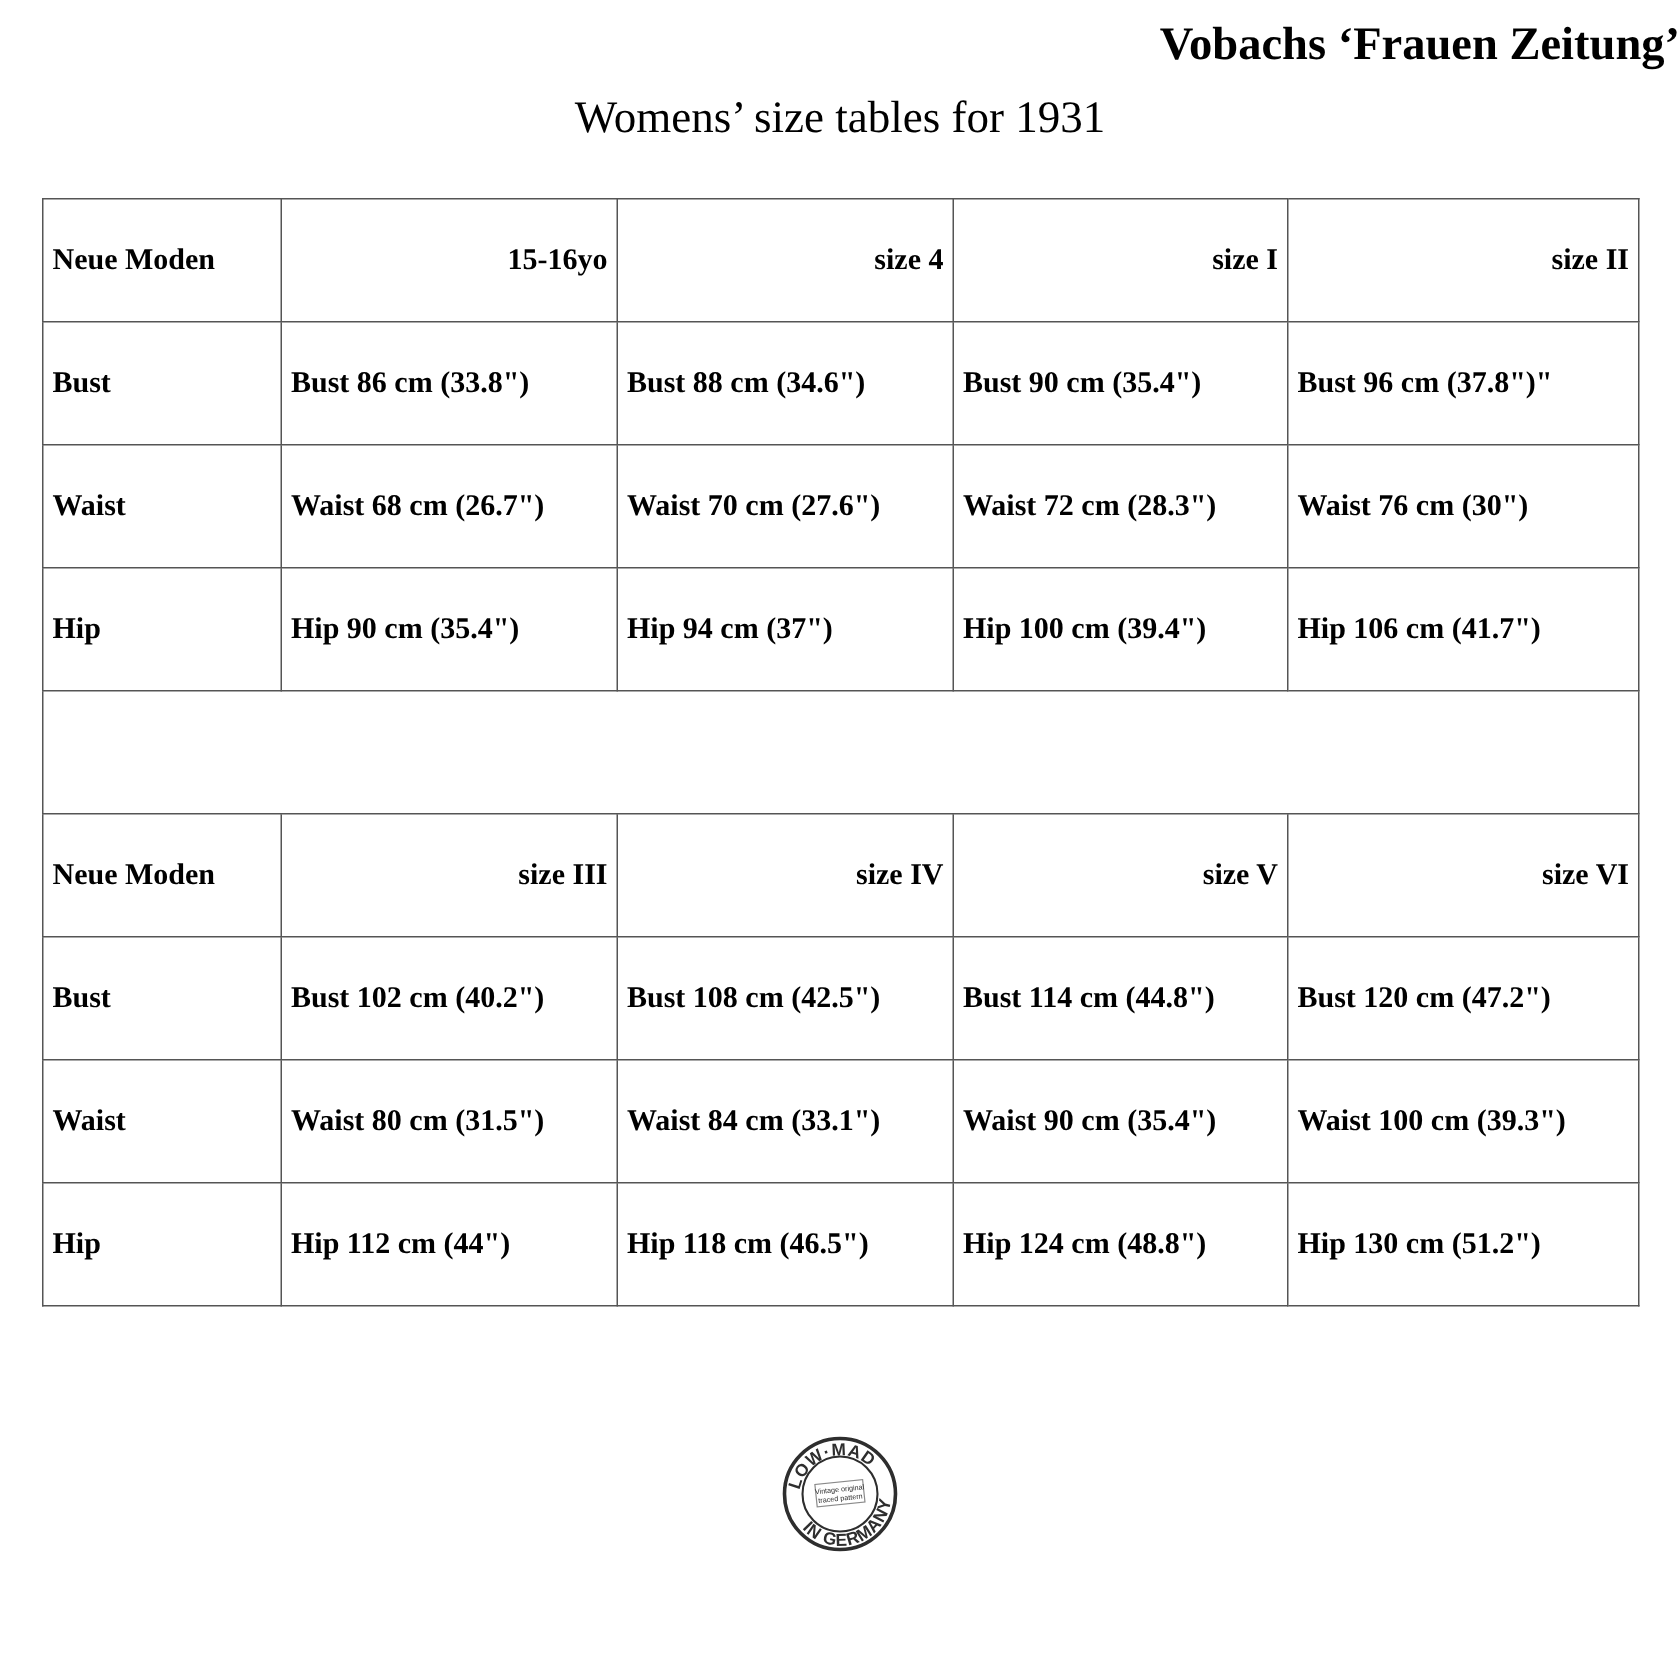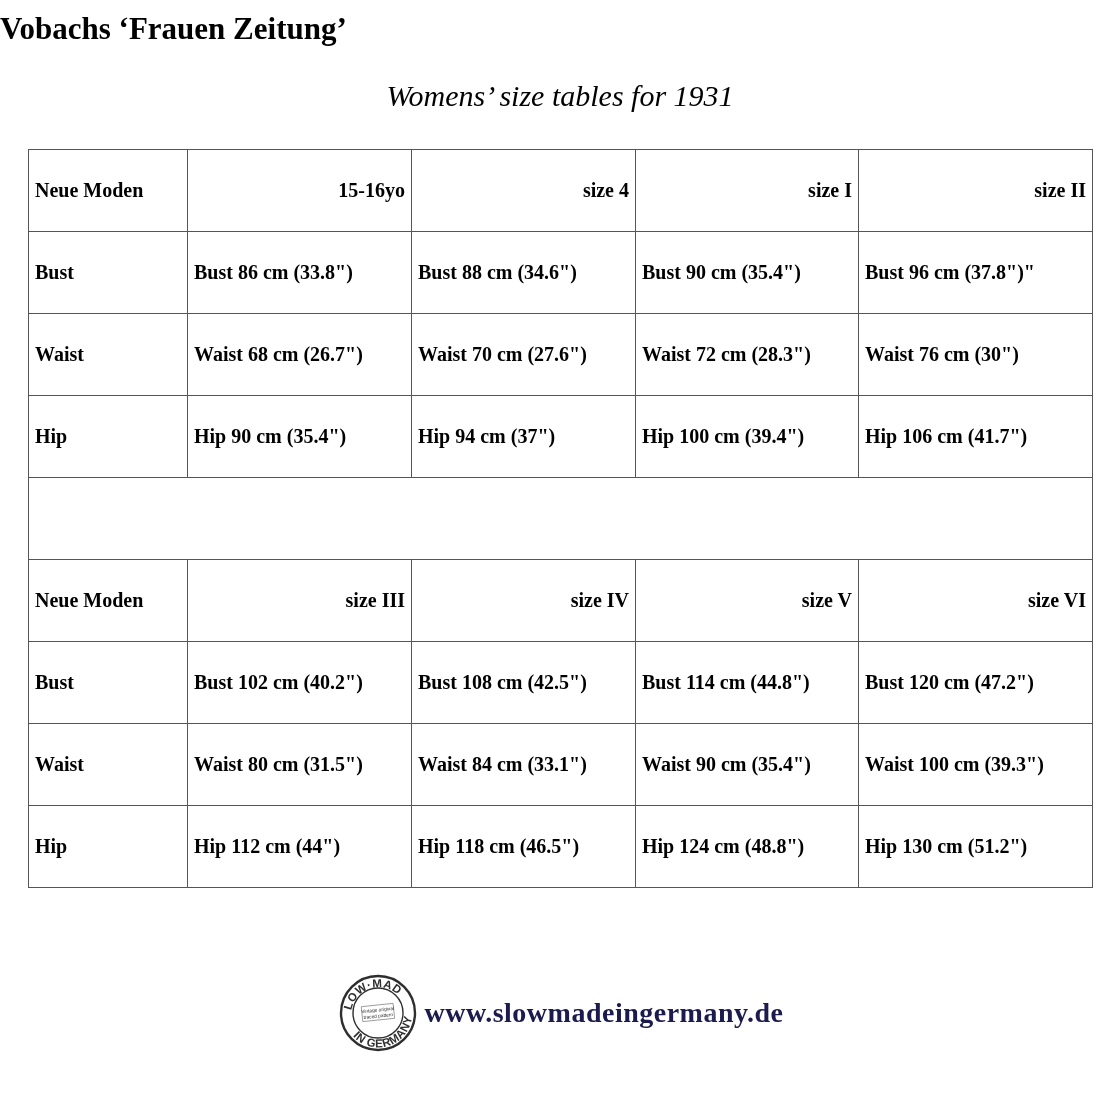--- a/index.html
+++ b/index.html
@@ -7,32 +7,31 @@
     width: 1120px; height: 1120px;
     background: #ffffff;
     color: #000000;
     font-family: "Liberation Serif", serif;
     overflow: hidden;
   }
   .page { width: 1120px; height: 1120px; position: relative; }
 
   h1.title {
     margin-top: 10px;
-    text-align: left;
+    text-align: right;
     font-size: 31px;
     font-weight: bold;
     line-height: 1.25;
   }
   h2.subtitle {
-    margin-top: 28px;
+    margin-top: 11px;
     text-align: center;
     font-size: 30px;
     font-weight: normal;
     line-height: 1.25;
-    font-style: italic;
   }
 
   table.sizes {
     margin: 35px 0 0 28px;
     width: 1064px;
     border-collapse: collapse;
     table-layout: fixed;
   }
   table.sizes td, table.sizes th {
     border: 1px solid #555555;
@@ -160,16 +159,15 @@
             <textPath href="#arcBot" startOffset="50%" text-anchor="middle">IN GERMANY</textPath>
           </text>
         </g>
         <g transform="rotate(-6 41 41)">
           <rect x="25" y="33" width="32" height="15" fill="none" stroke="#8a8a8a" stroke-width="0.8"></rect>
           <text x="41" y="39.5" text-anchor="middle" font-size="4.8" font-family="Liberation Sans, sans-serif">Vintage original</text>
           <text x="41" y="45.5" text-anchor="middle" font-size="4.8" font-family="Liberation Sans, sans-serif">traced pattern</text>
         </g>
       </svg>
     </div>
-    <div class="url">www.slowmadeingermany.de</div>
   </div>
 
 </div>
 
 </body></html>

